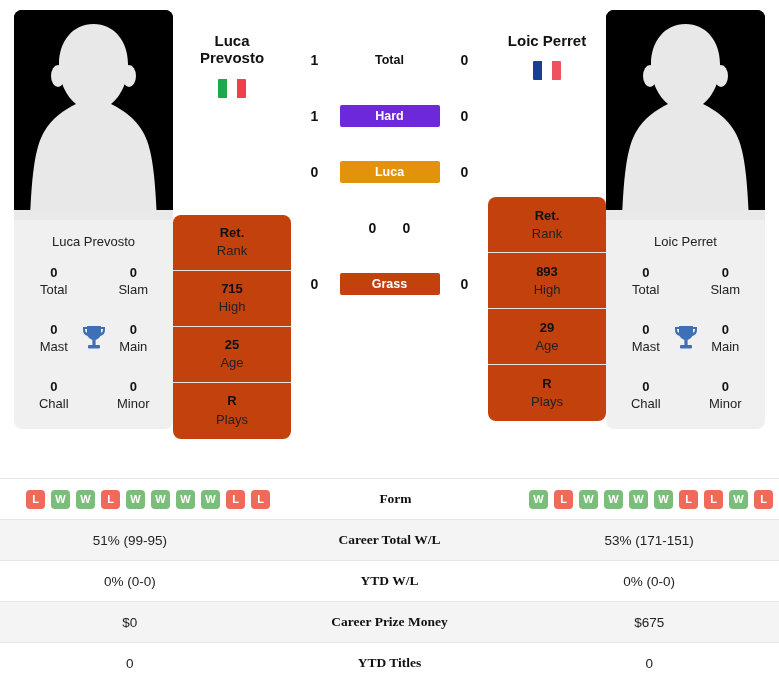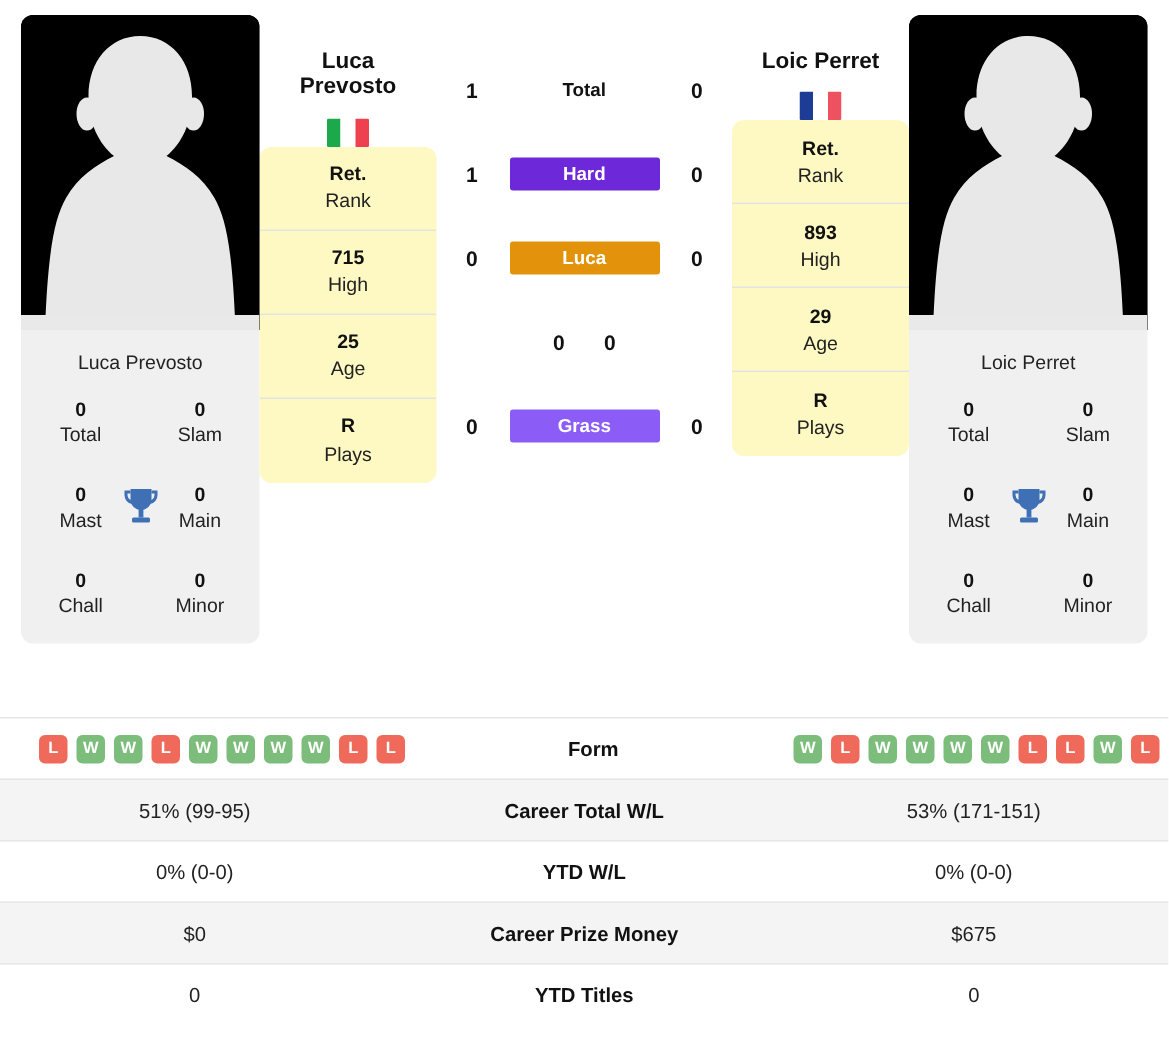--- a/index.html
+++ b/index.html
@@ -89,21 +89,22 @@
     display: flex;
     border-radius: 1px;
     overflow: hidden;
   }
   .flag span { flex: 1 1 33.333%; display: block; }
 
   
   .rankcard {
     flex: 0 0 118px;
     width: 118px;
-    background: #fef9c3;
+    margin-top: 117px;
+    background: #c2410c;
     border-radius: 8px;
     overflow: hidden;
   }
   .rankrow {
     height: 56px;
     display: flex;
     flex-direction: column;
     align-items: center;
     justify-content: center;
     border-bottom: 1px solid #e3e3e3;
@@ -157,21 +158,21 @@
     border-top: 1px solid #e6e6e6;
   }
   .trow.alt { background: #f4f4f4; }
   .tcell {
     flex: 1 1 0;
     text-align: center;
     font-size: 13.5px;
     color: #222;
     padding: 0 6px;
   }
-  .tcell.mid { font-weight: bold; color: #111; }
+  .tcell.mid { font-weight: bold; color: #111; font-family: Liberation Serif, serif; }
   .tcell.left-cell { display: flex; justify-content: flex-start; align-items: center; padding-left: 26px; }
   .tcell.right-cell { display: flex; justify-content: flex-start; align-items: center; padding-left: 14px; }
 
   .formbadges { display: flex; gap: 6px; }
   .fb {
     width: 19px;
     height: 19px;
     border-radius: 4px;
     color: #ffffff;
     font-size: 11px;
@@ -285,21 +286,21 @@
         <div class="score">0</div>
         <div class="badge" style="background:#e2930b">Luca</div>
         <div class="score">0</div>
       </div>
       <div class="srow">
         <div class="score">0</div>
         <div class="score">0</div>
       </div>
       <div class="srow">
         <div class="score">0</div>
-        <div class="badge" style="background:#8b5cf6">Grass</div>
+        <div class="badge" style="background:#c2410c">Grass</div>
         <div class="score">0</div>
       </div>
     </div>
 
     <div class="namecol">
       <div class="pname">Loic Perret</div>
       <div class="flag">
         <span style="background:#1c3c96"></span>
         <span style="background:#ffffff"></span>
         <span style="background:#ee5160"></span>

